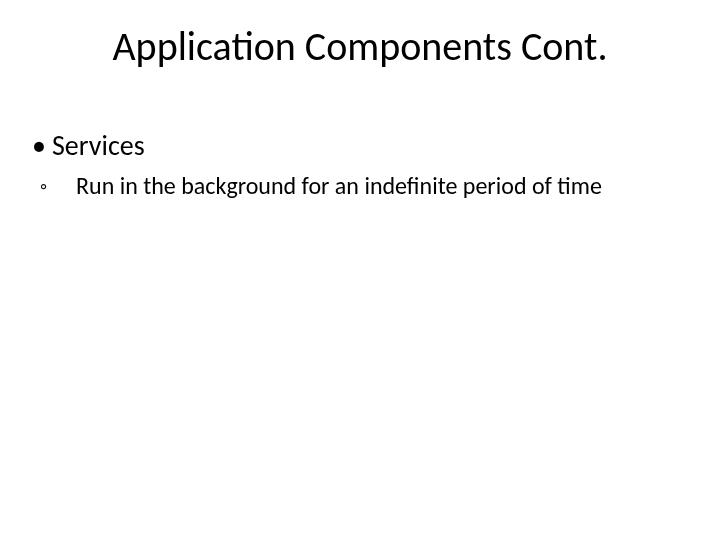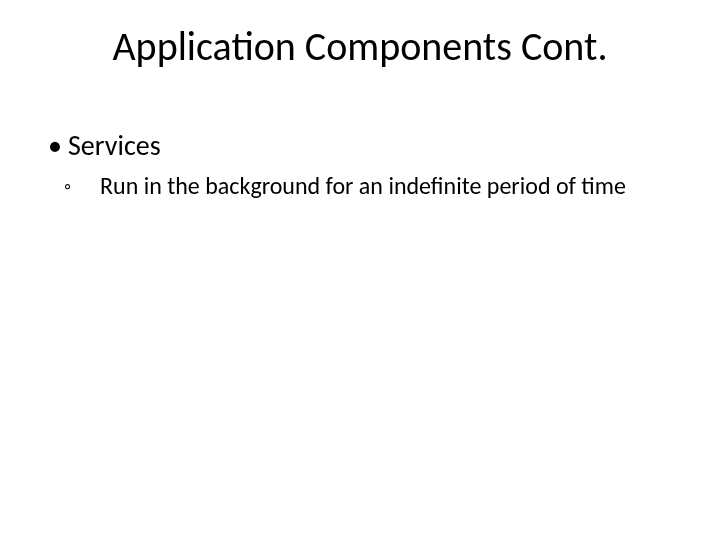--- a/index.html
+++ b/index.html
@@ -23,36 +23,36 @@
     left: 0;
     width: 100%;
     text-align: center;
     font-size: 40px;
     font-weight: 400;
     letter-spacing: 0px;
   }
   .body {
     position: absolute;
     top: 128px;
-    left: 48px;
+    left: 32px;
     right: 60px;
   }
   .lvl1 {
     font-size: 28px;
     line-height: 1.25;
     margin: 0 0 8px 0;
   }
   .lvl1 .bullet {
     display: inline-block;
     width: 20px;
   }
   .lvl2 {
     font-size: 24px;
     line-height: 1.25;
-    margin: 0 0 4px 8px;
+    margin: 0 0 4px 0;
     padding-left: 44px;
     text-indent: -18px;
   }
   .lvl2 .ring {
     display: inline-block;
     width: 18px;
     font-size: 20px;
     vertical-align: 1px;
   }
 </style>

